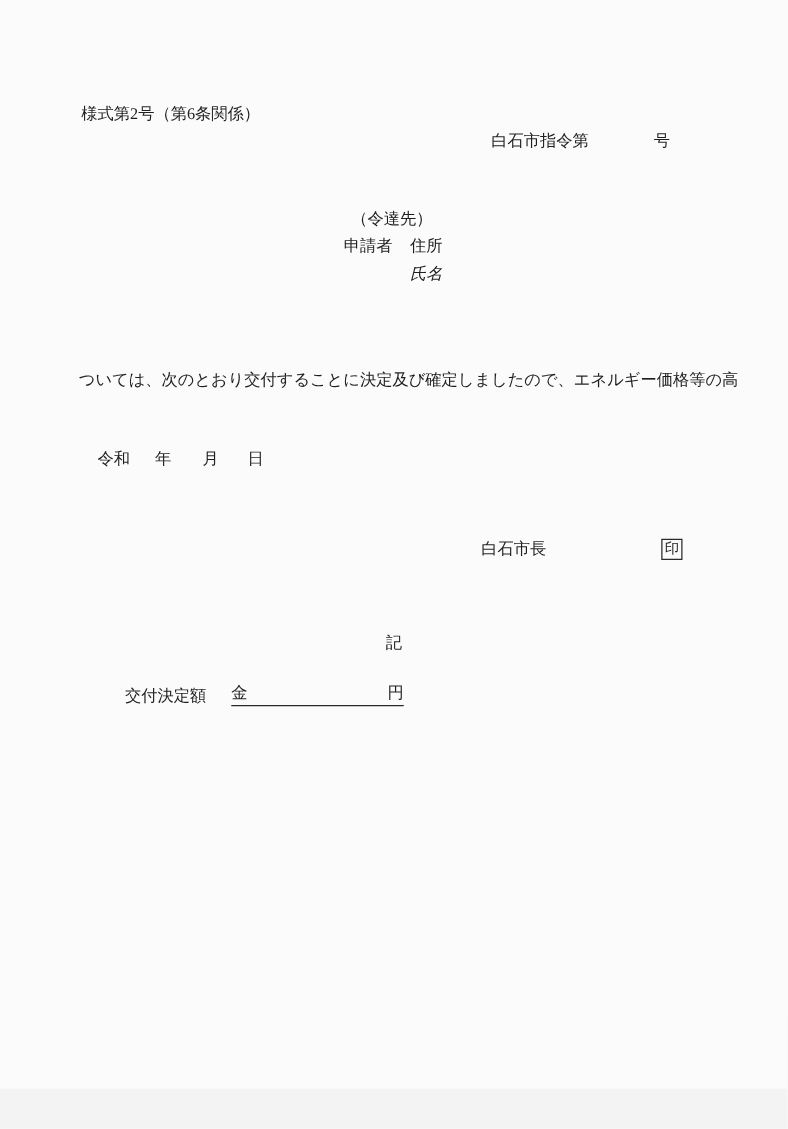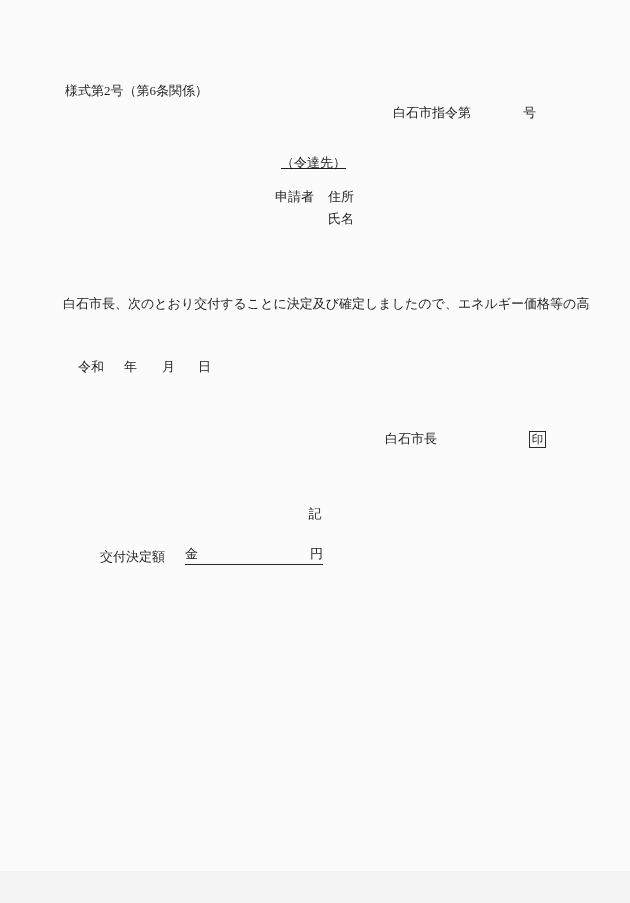--- a/index.html
+++ b/index.html
@@ -14,24 +14,24 @@
     background:#fbfbfb;
     color:#1e1e1e;
     font-size:13px;
     line-height:1.2;
     overflow:hidden;
   }
   .abs{position:absolute;white-space:pre;}
   .form-number{left:65px;top:83px;}
   .directive-line{left:393px;top:105px;display:flex;align-items:flex-end;text-align:right;}
   .blank-gap{display:inline-block;width:52px;}
-  .dest-label{left:281px;top:155px;text-decoration:underline;}
+  .dest-label{left:281px;top:167px;}
   .applicant-label{left:275px;top:189px;}
   .address-label{left:328px;top:189px;}
-  .name-label{left:328px;top:211px;}
+  .name-label{left:328px;top:211px;font-style:italic;}
   .body-par{left:63px;top:246px;width:512px;line-height:23px;white-space:pre;}
   .date-line{left:78px;top:359px;display:flex;align-items:flex-end;}
   .date-gap-1{display:inline-block;width:20px;}
   .date-gap-2{display:inline-block;width:25px;}
   .date-gap-3{display:inline-block;width:23px;}
   .mayor-line{left:385px;top:431px;}
   .seal-box{
     left:529px;top:431px;width:17px;height:17px;
     border:1.2px solid #2a2a2a;
     display:flex;align-items:center;justify-content:center;
@@ -63,21 +63,21 @@
 
   <div class="abs dest-label">（令達先）</div>
 
   <div class="abs applicant-label">申請者</div>
 
   <div class="abs address-label">住所</div>
 
   <div class="abs name-label">氏名</div>
 
   <div class="abs body-par">
-    <div>白石市長、次のとおり交付することに決定及び確定しましたので、エネルギー価格等の高</div>
+    <div>ついては、次のとおり交付することに決定及び確定しましたので、エネルギー価格等の高</div>
   </div>
 
   <div class="abs date-line">
     <span>令和</span>
     <span class="date-gap-1"></span>
     <span>年</span>
     <span class="date-gap-2"></span>
     <span>月</span>
     <span class="date-gap-3"></span>
     <span>日</span>

